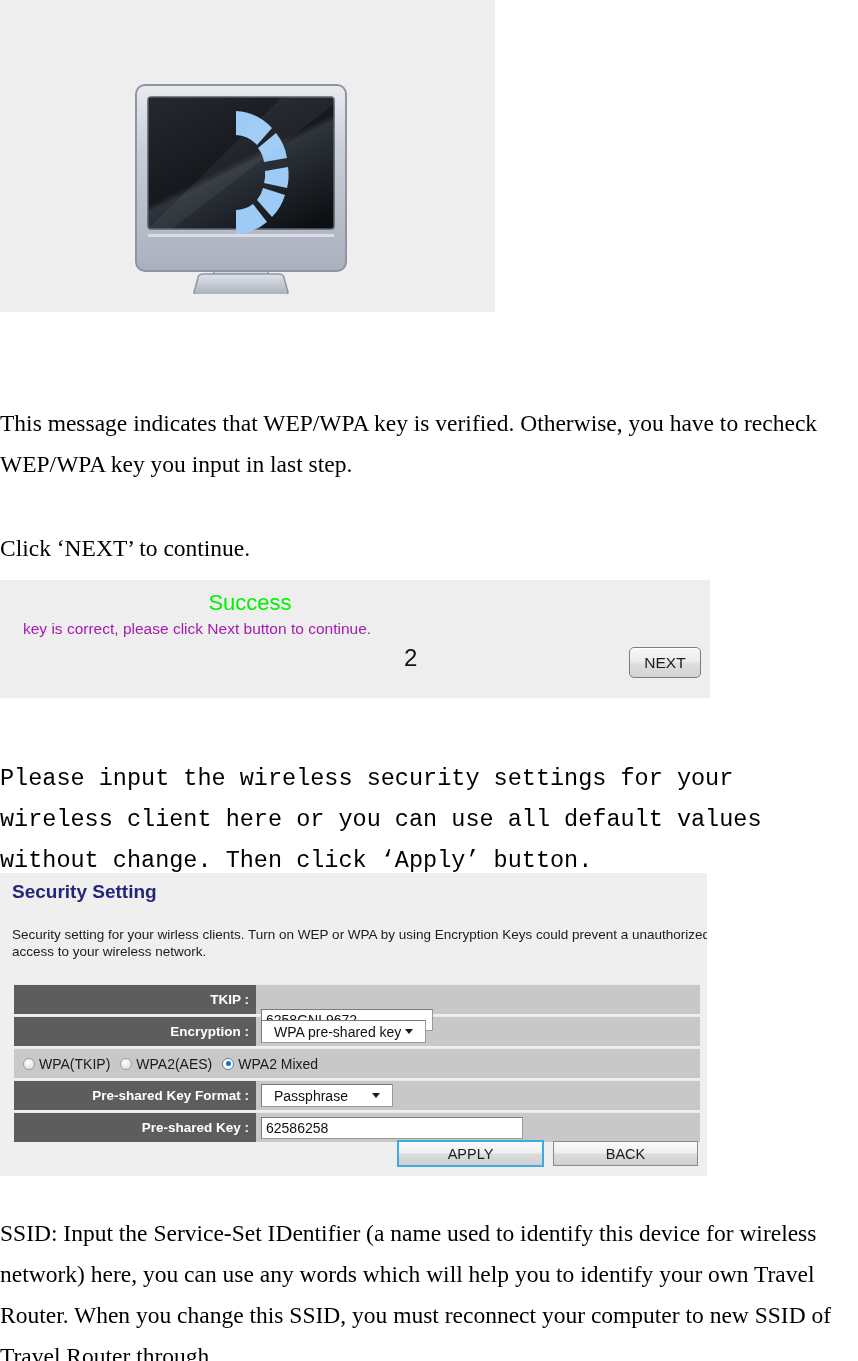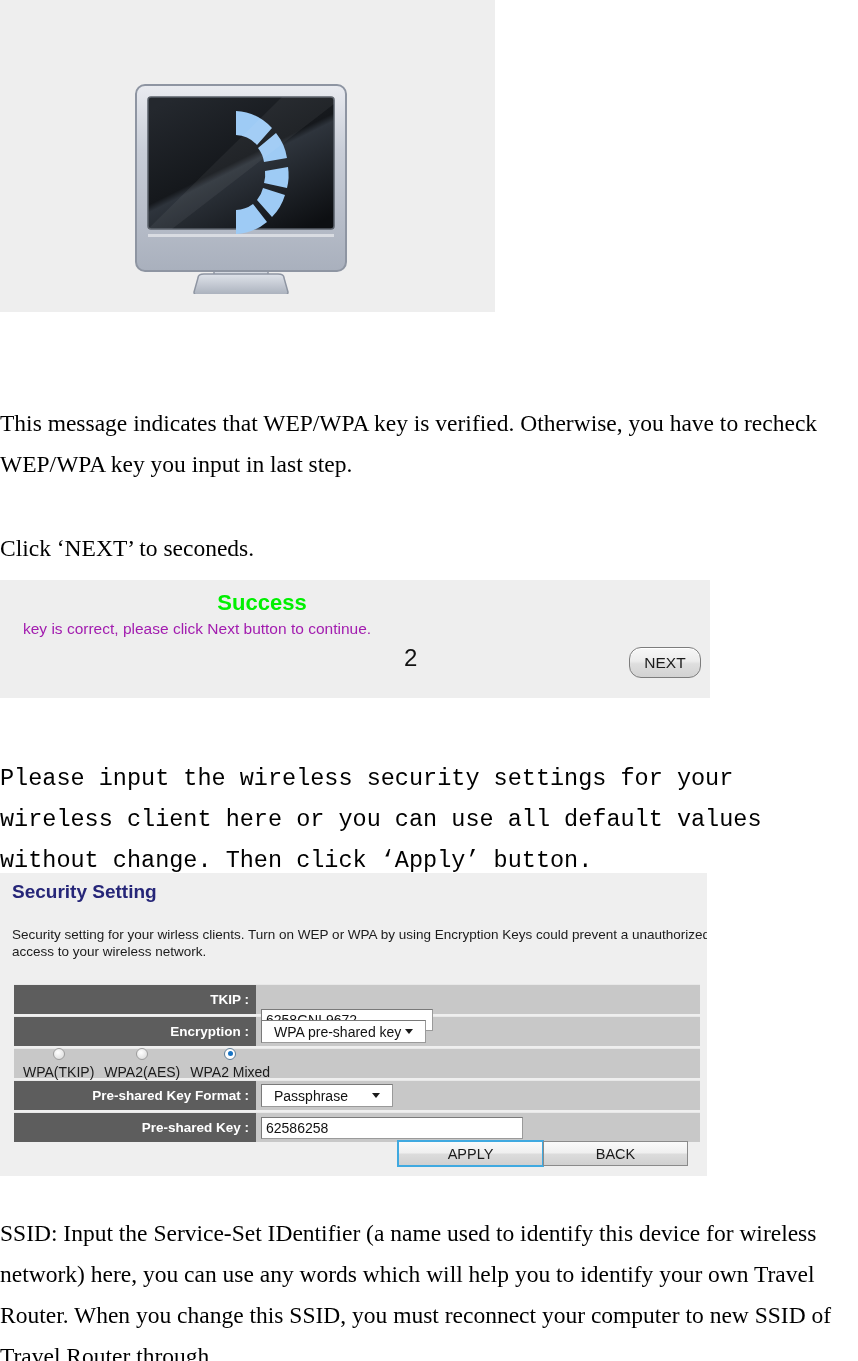--- a/index.html
+++ b/index.html
@@ -55,25 +55,25 @@
 
   
   #success-panel {
     left: 0; top: 580px;
     width: 710px; height: 118px;
     background: #eeeeee;
     overflow: hidden;
   }
   #success-heading {
     position: absolute;
-    left: 12px; top: 10px;
+    left: 0; top: 10px;
     width: 500px;
     text-align: center;
     font-family: "Liberation Sans", sans-serif;
-    font-weight: bold;
+    font-weight: normal;
     font-size: 22px;
     color: #00f000;
   }
   #success-sub {
     position: absolute;
     left: 23px; top: 40px;
     font-family: "Liberation Sans", sans-serif;
     font-size: 15.5px;
     color: #a21caf;
     white-space: nowrap;
@@ -83,21 +83,21 @@
     left: 404px; top: 64px;
     font-family: "Liberation Sans", sans-serif;
     font-size: 24px;
     color: #111111;
   }
   #next-button {
     position: absolute;
     left: 629px; top: 647px;
     width: 72px; height: 31px;
     border: 1px solid #7d7d7d;
-    border-radius: 12px;
+    border-radius: 5px;
     background: linear-gradient(to bottom,#f7f7f7 0%,#ececec 45%,#dedede 55%,#d2d2d2 100%);
     box-shadow: inset 0 1px 0 #ffffff;
     font-family: "Liberation Sans", sans-serif;
     font-size: 15.5px;
     color: #1b1b1b;
     display: flex;
     align-items: center;
     justify-content: center;
     cursor: pointer;
     padding: 0;
@@ -197,21 +197,21 @@
   #keyformat-select  { width: 132px; }
   .sel-caret {
     margin-left: auto;
     width: 0; height: 0;
     border-left: 4.5px solid transparent;
     border-right: 4.5px solid transparent;
     border-top: 5.5px solid #1b1b1b;
   }
 
   .radio-group { display: flex; align-items: center; gap: 10px; padding-left: 4px; }
-  .radio-item { display: flex; align-items: center; gap: 4px; cursor: pointer; flex-direction: column; }
+  .radio-item { display: flex; align-items: center; gap: 4px; cursor: pointer; }
   .radio-dot {
     width: 12px; height: 12px;
     border-radius: 50%;
     border: 1px solid #9d9d9d;
     background: radial-gradient(circle at 40% 35%, #ffffff 0%, #e3e3e3 70%, #d2d2d2 100%);
     box-sizing: border-box;
     position: relative;
     flex: 0 0 12px;
   }
   .radio-dot.on::after {
@@ -227,21 +227,21 @@
     font-family: "Liberation Sans", sans-serif;
     font-size: 14px;
     color: #1b1b1b;
     white-space: nowrap;
   }
 
   .btn-row {
     position: absolute;
     left: 398px; top: 1141px;
     display: flex;
-    gap: 0;
+    gap: 10px;
   }
   .gbtn {
     width: 145px; height: 25px;
     border: 1px solid #8a8a8a;
     background: linear-gradient(to bottom,#fafafa 0%,#efefef 48%,#dcdcdc 52%,#d0d0d0 100%);
     font-family: "Liberation Sans", sans-serif;
     font-size: 14.5px;
     color: #1b1b1b;
     display: flex;
     align-items: center;
@@ -294,21 +294,21 @@
 
       <path d="M16 147 L150 15 L202 15 L202 22 L40 147 Z" fill="#ffffff" opacity="0.055"></path>
 
       <rect x="16" y="152" width="186" height="3" fill="#ffffff" opacity="0.5"></rect>
     </svg>
   </div>
 </div>
 
 <div class="para" style="top:403px;">This message indicates that WEP/WPA key is verified. Otherwise, you have to recheck WEP/WPA key you input in last step.</div>
 
-<div class="para" style="top:528px;">Click ‘NEXT’ to seconeds.</div>
+<div class="para" style="top:528px;">Click ‘NEXT’ to continue.</div>
 
 <div class="abs" id="success-panel">
   <div id="success-heading">Success</div>
   <div id="success-sub">key is correct, please click Next button to continue.</div>
   <div id="success-step">2</div>
 </div>
 <button id="next-button" class="abs">NEXT</button>
 
 <div class="para" style="top:758px;font-family:Liberation Mono, monospace;">Please input the wireless security settings for your wireless client here or you can use all default values without change. Then click ‘Apply’ button.</div>
 

